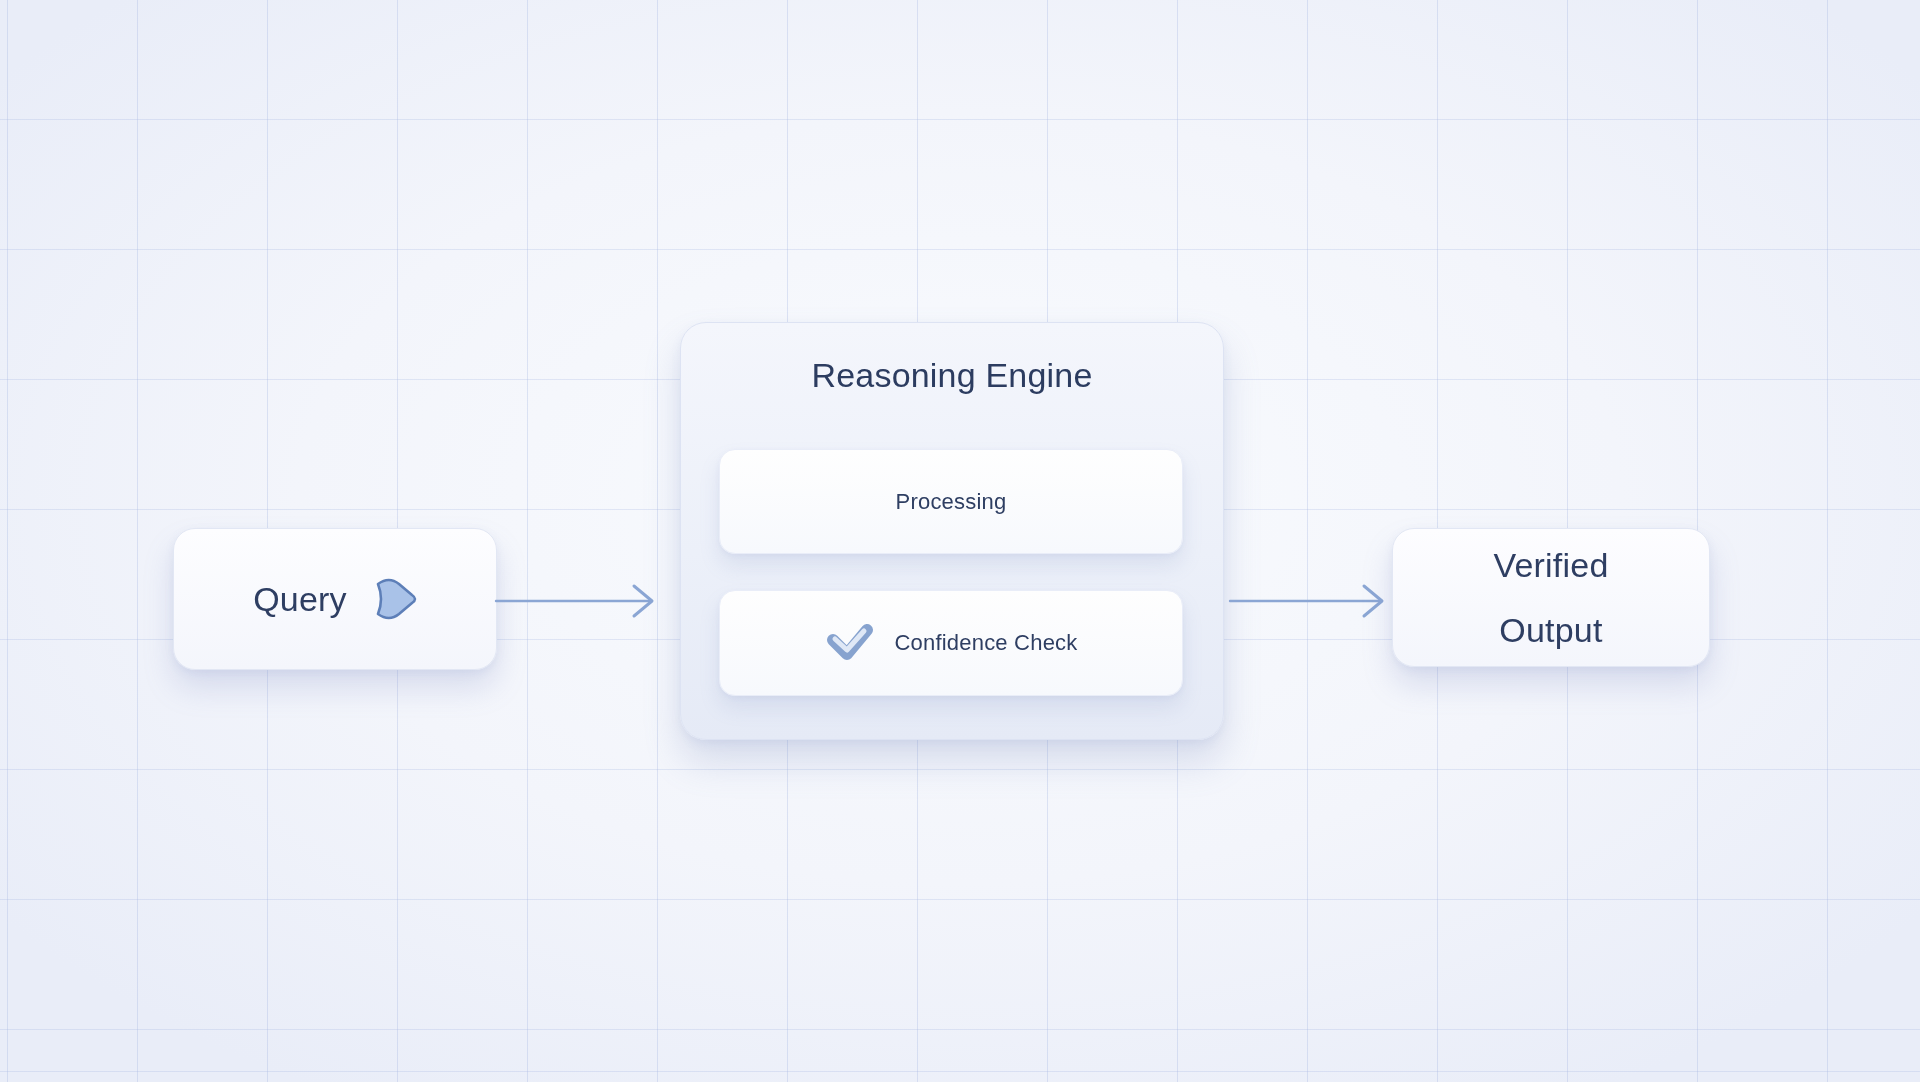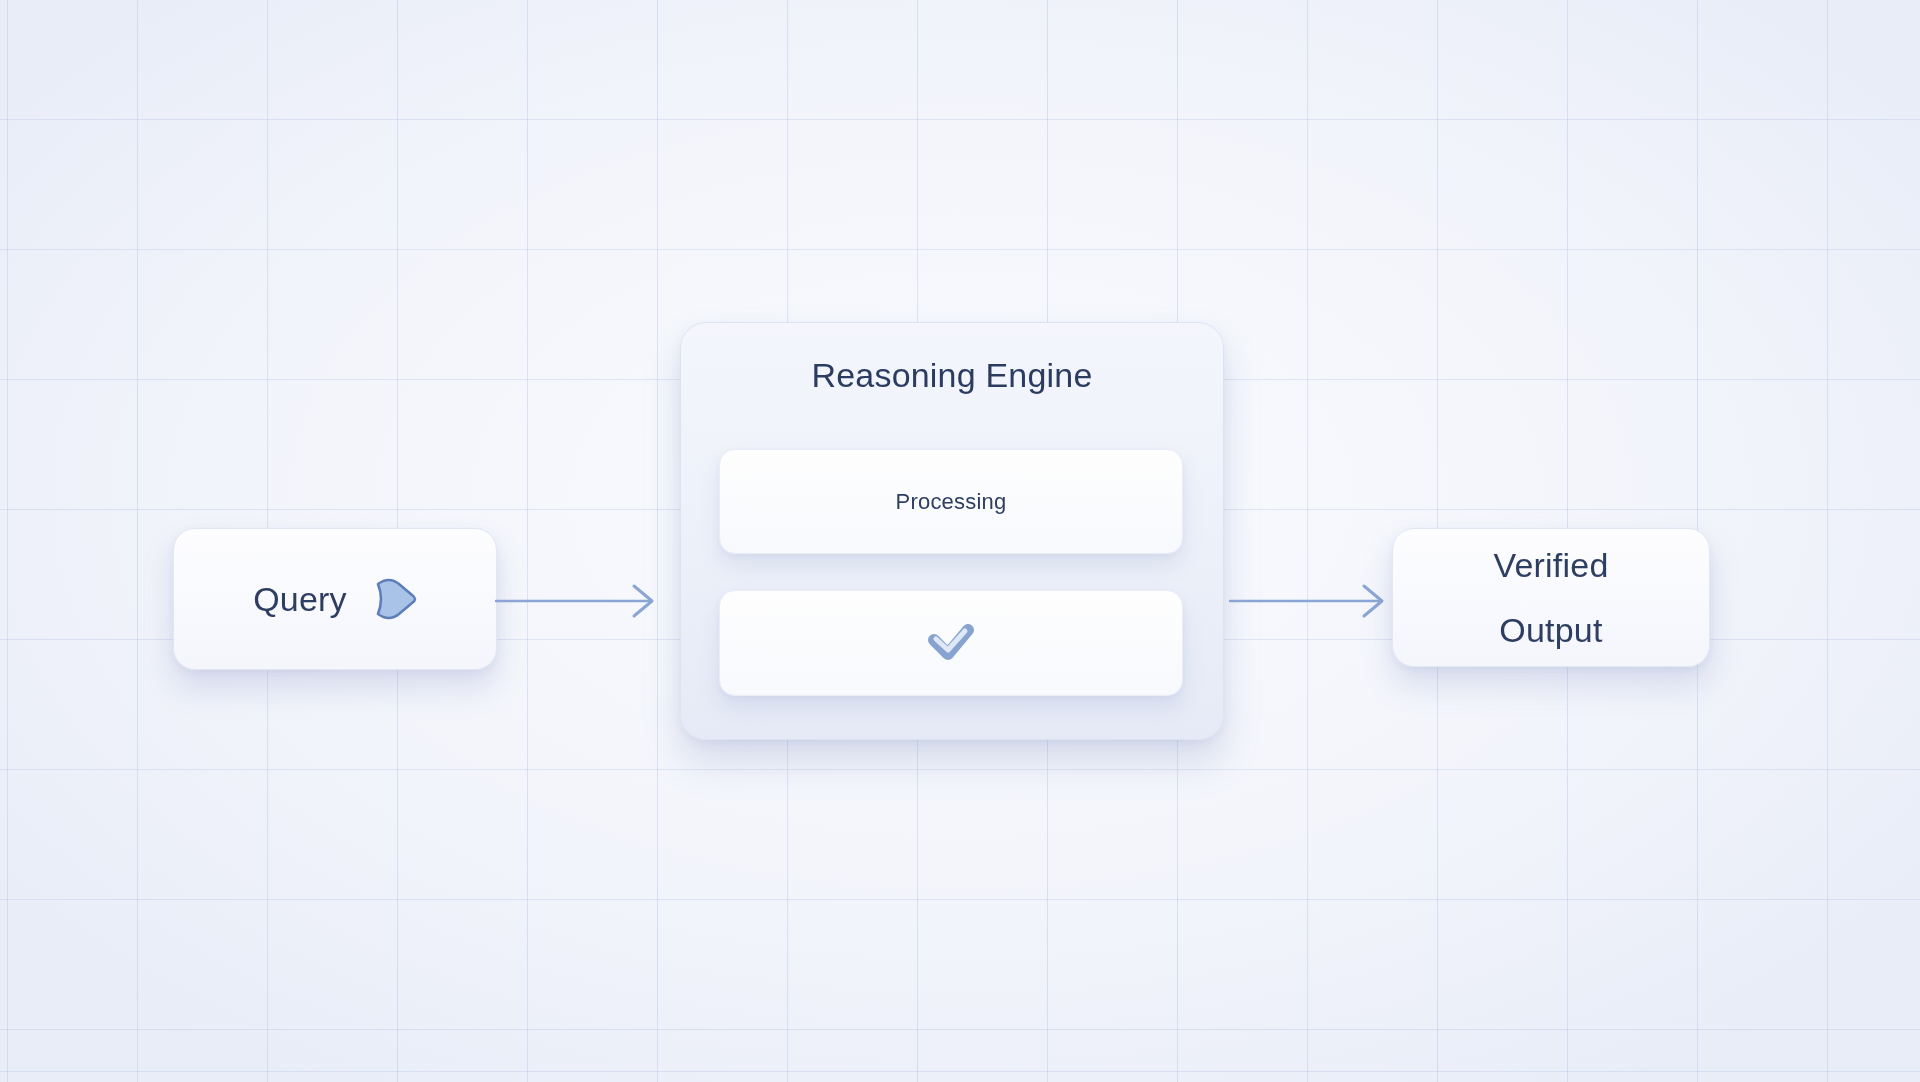--- a/index.html
+++ b/index.html
@@ -127,20 +127,21 @@
       <span class="node-label">Processing</span>
     </div>
 
     <div class="subnode confidence">
       <span class="icon">
         <svg width="50" height="46" viewBox="0 0 50 46">
           <path d="M8 20 L 22 34 L 42 10" stroke="#87a3cf" stroke-width="12" fill="none" stroke-linecap="round" stroke-linejoin="round"></path>
           <path d="M10 19 L 22 30 L 39 11" stroke="#dfe8f6" stroke-width="5" fill="none" stroke-linecap="round" stroke-linejoin="round"></path>
         </svg>
       </span>
+      <span class="node-label">Confidence Check</span>
     </div>
   </div>
 
   <div class="edge e2">
     <svg viewBox="0 0 170 44">
       <path d="M8 22 H 158" stroke="#8ba6d4" stroke-width="2.4" fill="none" stroke-linecap="round"></path>
       <path d="M142 7 L 160 22 L 142 37" stroke="#8ba6d4" stroke-width="3" fill="none" stroke-linecap="round" stroke-linejoin="round"></path>
     </svg>
   </div>
 

